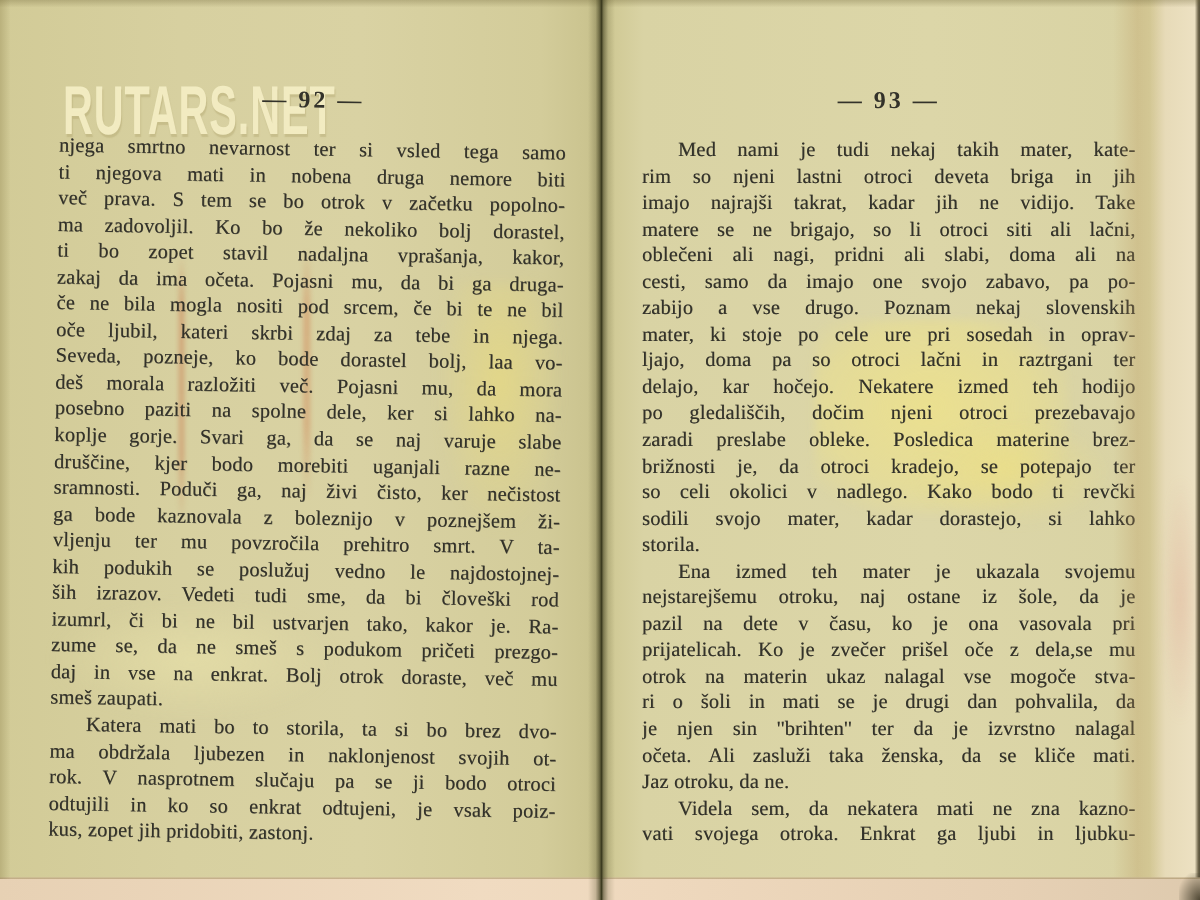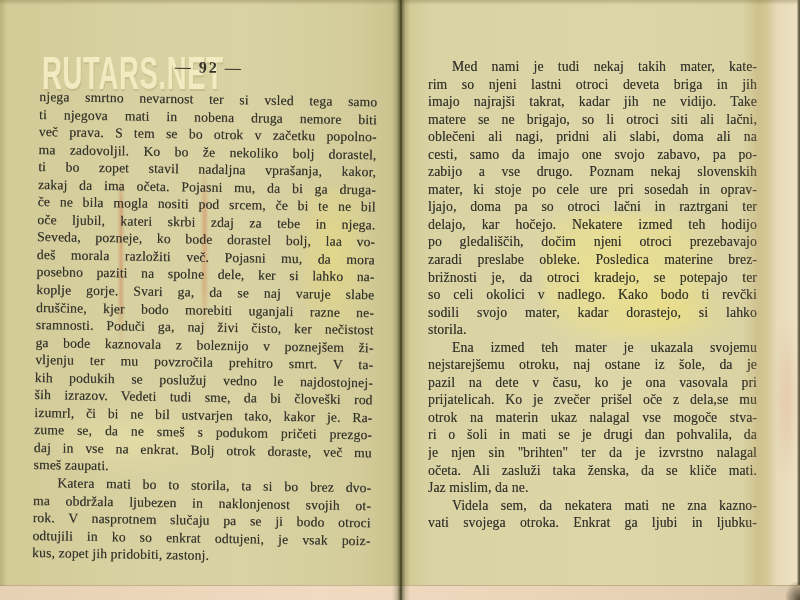--- a/index.html
+++ b/index.html
@@ -151,20 +151,21 @@
         <div class="line pend">smeš zaupati.</div>
         <div class="line indent">Katera mati bo to storila, ta si bo brez dvo-</div>
         <div class="line">ma obdržala ljubezen in naklonjenost svojih ot-</div>
         <div class="line">rok. V nasprotnem slučaju pa se ji bodo otroci</div>
         <div class="line">odtujili in ko so enkrat odtujeni, je vsak poiz-</div>
         <div class="line pend">kus, zopet jih pridobiti, zastonj.</div>
       </div>
   </div>
 
   <div class="text-wrap tw-right" style="left:428px; top:58px;">
+    <div class="page-header">— 93 —</div>
     <div id="right-lines">
         <div class="line indent">Med nami je tudi nekaj takih mater, kate-</div>
         <div class="line">rim so njeni lastni otroci deveta briga in jih</div>
         <div class="line">imajo najrajši takrat, kadar jih ne vidijo. Take</div>
         <div class="line">matere se ne brigajo, so li otroci siti ali lačni,</div>
         <div class="line">oblečeni ali nagi, pridni ali slabi, doma ali na</div>
         <div class="line">cesti, samo da imajo one svojo zabavo, pa po-</div>
         <div class="line">zabijo a vse drugo. Poznam nekaj slovenskih</div>
         <div class="line">mater, ki stoje po cele ure pri sosedah in oprav-</div>
         <div class="line">ljajo, doma pa so otroci lačni in raztrgani ter</div>
@@ -176,21 +177,21 @@
         <div class="line">sodili svojo mater, kadar dorastejo, si lahko</div>
         <div class="line pend">storila.</div>
         <div class="line indent">Ena izmed teh mater je ukazala svojemu</div>
         <div class="line">nejstarejšemu otroku, naj ostane iz šole, da je</div>
         <div class="line">pazil na dete v času, ko je ona vasovala pri</div>
         <div class="line">prijatelicah. Ko je zvečer prišel oče z dela,se mu</div>
         <div class="line">otrok na materin ukaz nalagal vse mogoče stva-</div>
         <div class="line">ri o šoli in mati se je drugi dan pohvalila, da</div>
         <div class="line">je njen sin ''brihten'' ter da je izvrstno nalagal</div>
         <div class="line">očeta. Ali zasluži taka ženska, da se kliče mati.</div>
-        <div class="line pend">Jaz mislim, da ne.</div>
+        <div class="line pend">Jaz otroku, da ne.</div>
         <div class="line indent">Videla sem, da nekatera mati ne zna kazno-</div>
         <div class="line">vati svojega otroka. Enkrat ga ljubi in ljubku-</div>
       </div>
   </div>
 
   <div class="gutter"></div>
   <div class="right-edge"></div>
   <div class="right-edge-pink"></div>
   <div class="bottom-edge"></div>
   <div class="corner-dark"></div>

